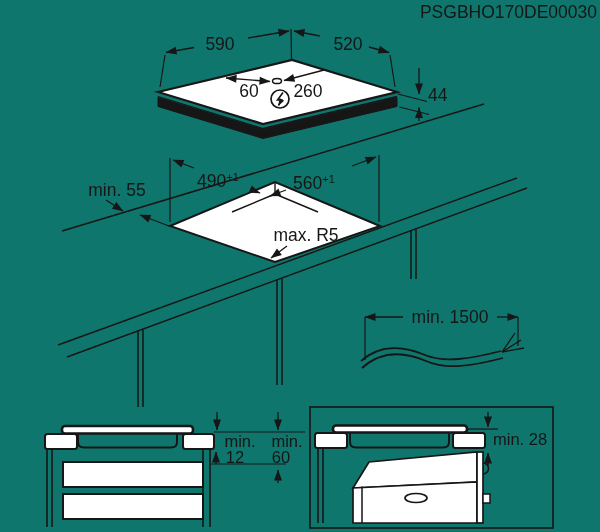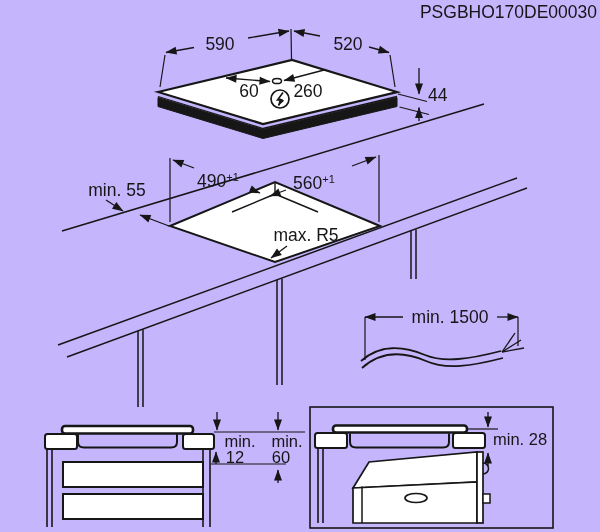--- a/index.html
+++ b/index.html
@@ -1,17 +1,17 @@
 <!DOCTYPE html>
 <html><head>
 <meta charset="utf-8">
 <style>
   html,body{margin:0;padding:0;background:#ffffff;}
   .stage{
-    position:relative;width:600px;height:532px;background:#c4b5fd;overflow:hidden;
+    position:relative;width:600px;height:532px;background:#0f766e;overflow:hidden;
     font-family:"Liberation Sans", sans-serif;
   }
   svg{display:block;}
   svg text{
     fill:#161616;
     font-family:"Liberation Sans", sans-serif;
   }
   .ln{stroke:#161616;fill:none;}
   .fillw{fill:#ffffff;stroke:#161616;}
   .fillb{fill:#161616;stroke:#161616;}

